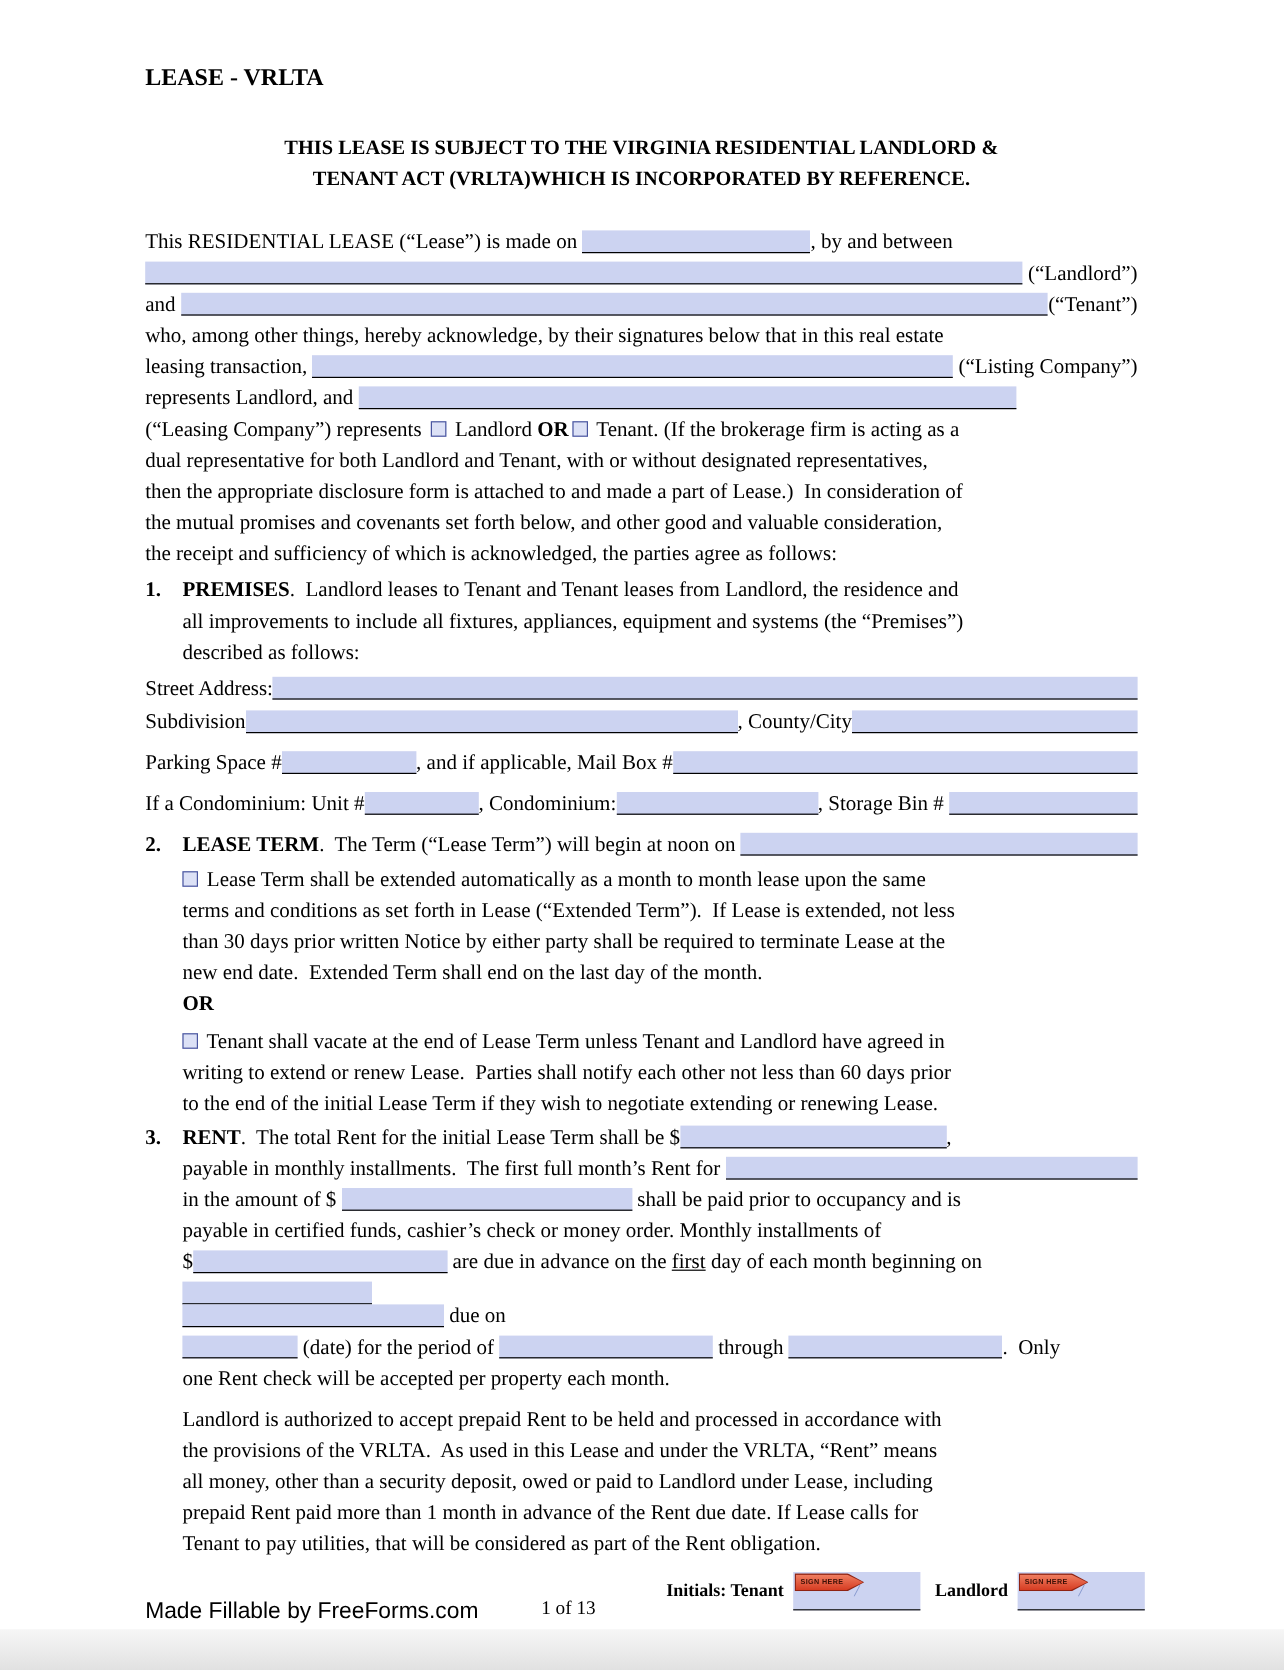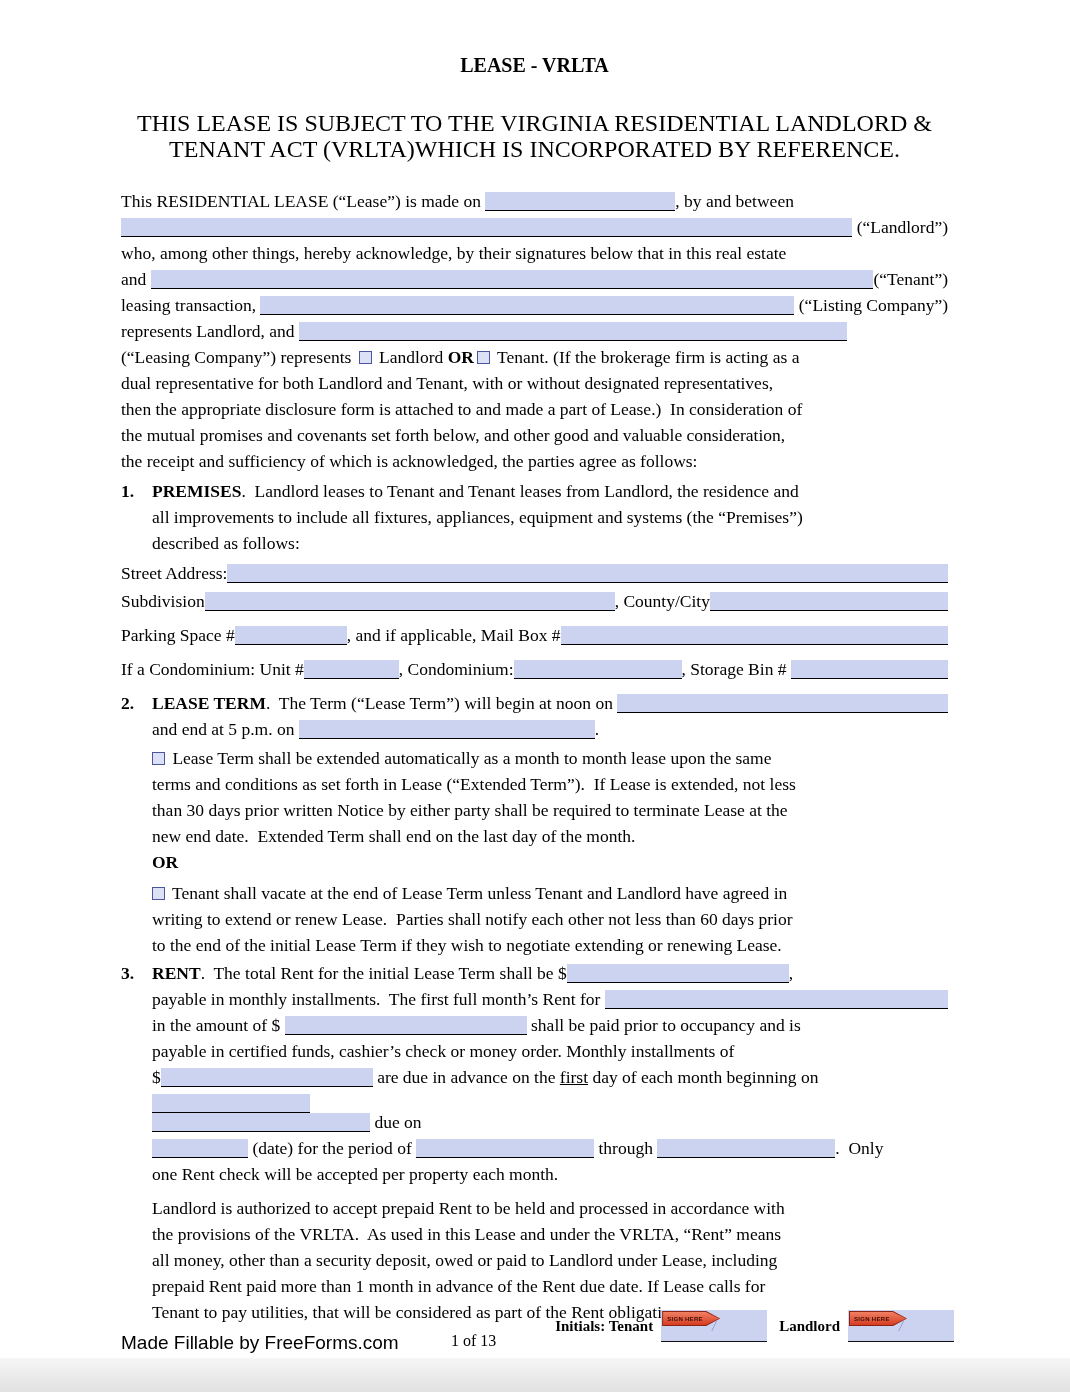--- a/index.html
+++ b/index.html
@@ -4,22 +4,22 @@
 <style>
   * { margin:0; padding:0; box-sizing:border-box; }
   html,body { background:#e9e9e9; }
   .page {
     position:relative; width:1070px; height:1358px; background:#ffffff;
     font-family:"Liberation Serif","DejaVu Serif",serif;
     font-size:17.5px; line-height:26px; color:#000;
     overflow:hidden;
   }
   .content { padding:52px 122px 0 121px; }
-  .doc-title { text-align:center; font-weight:bold; font-size:20px; margin-bottom:32px; }
-  .notice { text-align:center; font-weight:normal; font-size:24px; line-height:26px; margin-bottom:26px; }
+  .doc-title { font-weight:bold; font-size:20px; margin-bottom:32px; }
+  .notice { text-align:center; font-weight:bold; font-size:17px; line-height:26px; margin-bottom:26px; }
   .line { display:flex; align-items:baseline; }
   .line > span { white-space:pre; }
   .b { font-weight:bold; }
   .u { text-decoration:underline; }
   .blank {
     display:inline-block; height:19px; background:#ccd3f1;
     border-bottom:1.2px solid #000; transform:translateY(4px);
     flex:none;
   }
   .grow { flex:1 1 auto; }
@@ -85,27 +85,27 @@
       <div class="line">
         <span>This RESIDENTIAL LEASE (“Lease”) is made on </span>
         <span class="blank" style="width:190px"></span>
         <span>, by and between</span>
       </div>
       <div class="line">
         <span class="blank grow"></span>
         <span> (“Landlord”)</span>
       </div>
       <div class="line">
+        <span>and </span>
+        <span class="blank grow"></span>
+        <span>(“Tenant”)</span>
+      </div>
+      <div class="line">
           <span>who, among other things, hereby acknowledge, by their signatures below that in this real estate</span>
         </div>
-      <div class="line">
-        <span>and </span>
-        <span class="blank grow"></span>
-        <span>(“Tenant”)</span>
-      </div>
       <div class="line">
         <span>leasing transaction, </span>
         <span class="blank grow"></span>
         <span> (“Listing Company”)</span>
       </div>
       <div class="line">
         <span>represents Landlord, and </span>
         <span class="blank" style="width:548px"></span>
       </div>
       <div class="line">
@@ -173,25 +173,20 @@
       </div>
     </div>
 
     <div class="sec mt8">
       <div class="sec-num">2.</div>
       <div class="sec-body">
         <div class="line">
           <span class="b">LEASE TERM</span>
           <span>.  The Term (“Lease Term”) will begin at noon on </span>
           <span class="blank grow"></span>
-        </div>
-        <div class="line">
-          <span>and end at 5 p.m. on </span>
-          <span class="blank" style="width:296px"></span>
-          <span>.</span>
         </div>
       </div>
     </div>
 
     <div class="indent mt3">
       <div class="line">
         <span class="checkbox" style="margin-left:0"></span>
         <span> Lease Term shall be extended automatically as a month to month lease upon the same</span>
       </div>
       <div class="line">

